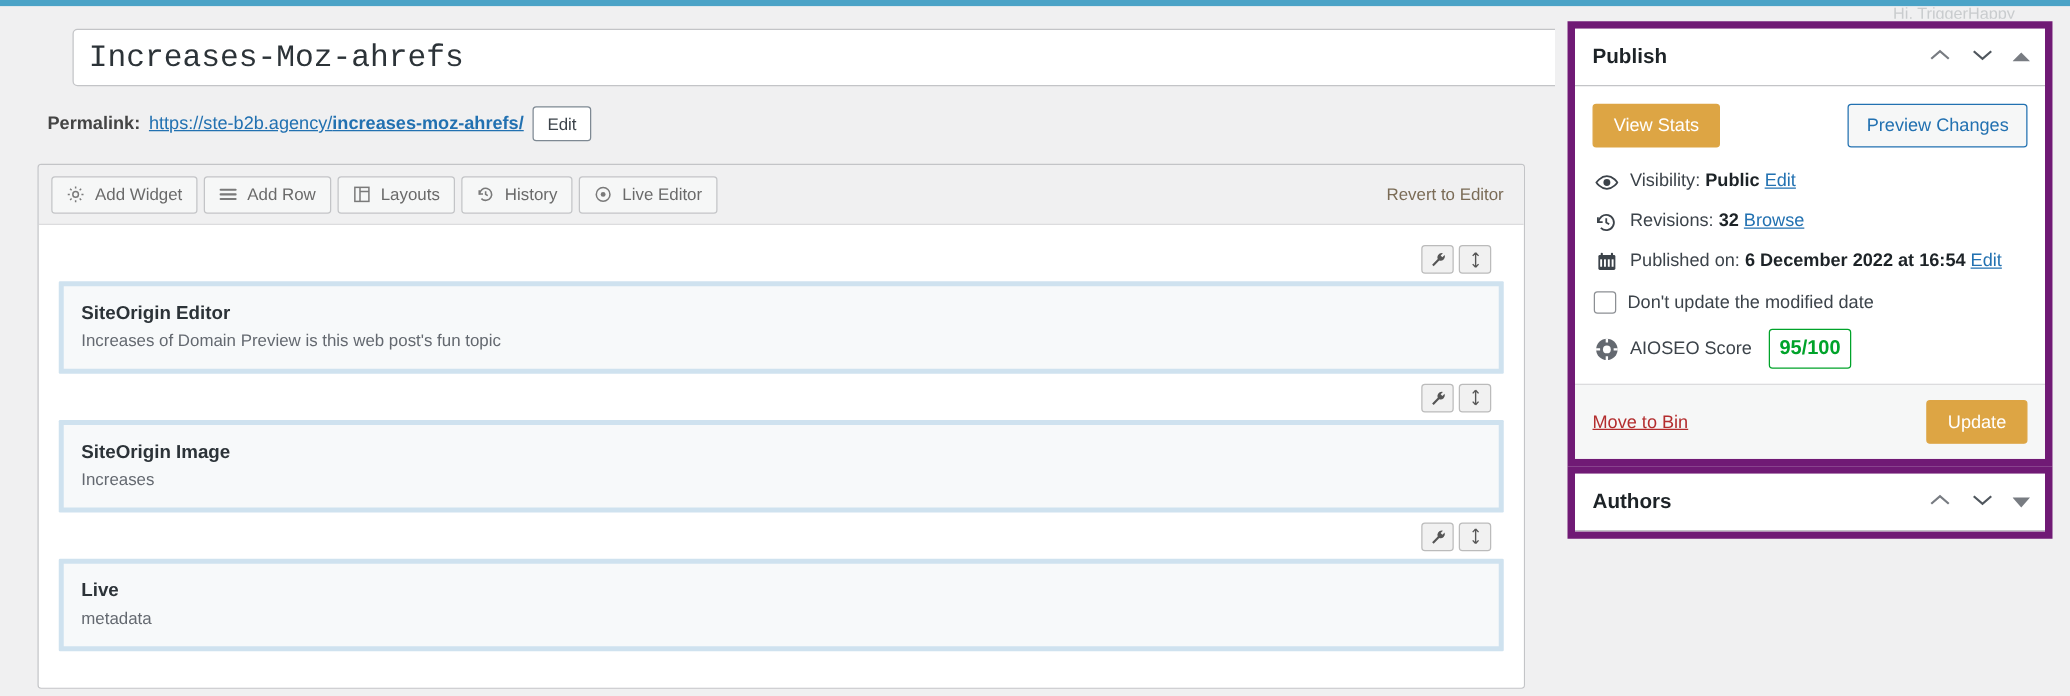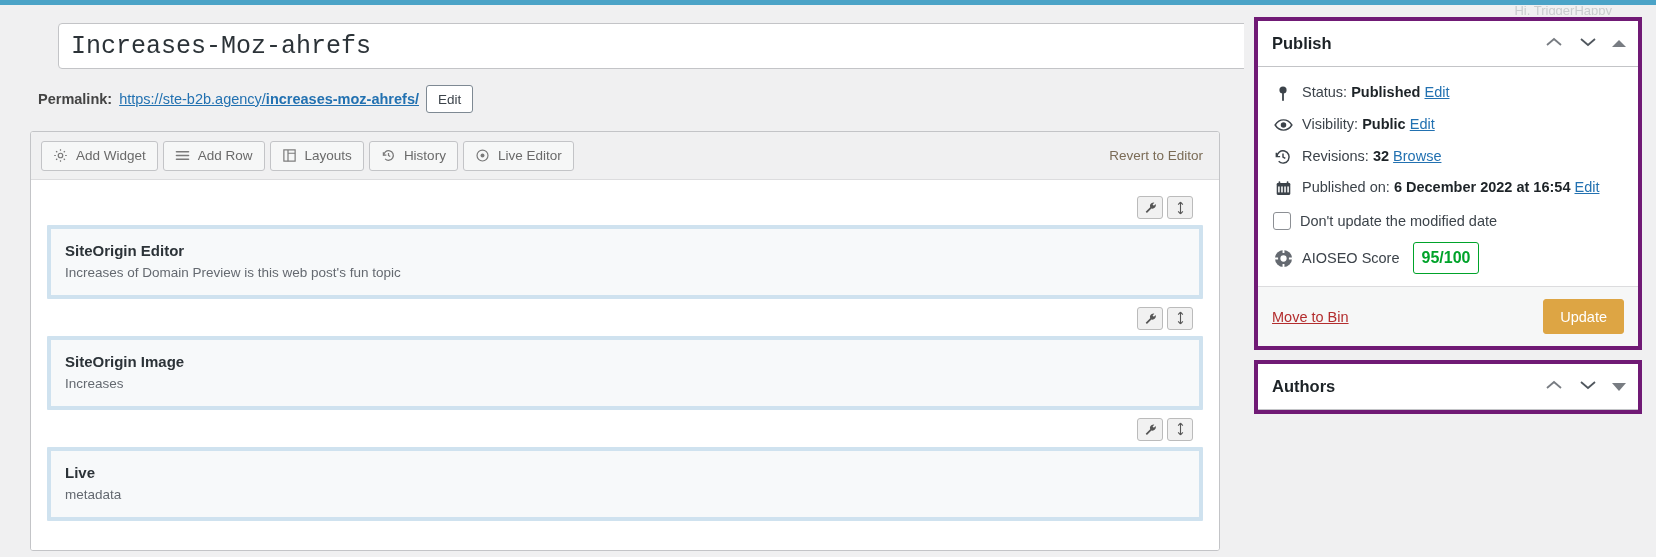--- a/index.html
+++ b/index.html
@@ -188,22 +188,21 @@
     position: absolute;
     right: 44px; top: -2px;
     font-size: 13px;
     color: #c9ccce;
     white-space: nowrap;
     overflow: hidden;
     height: 12px;
   }
   .metabox {
     background: #fff;
-    border: 4px solid #701a75;
-    margin-bottom: 10px;
+    border: 6px solid #701a75;
   }
   .mb-head {
     display: flex;
     align-items: center;
     height: 46px;
     padding: 0 12px 0 14px;
     border-bottom: 1px solid #c3c4c7;
     background: #fff;
   }
   .mb-title {
@@ -499,33 +498,25 @@
           <span class="chev">
             <svg width="14" height="10" viewBox="0 0 14 10" fill="#787c82">
                 <path d="M0 8L7 1l7 7z"></path>
               </svg>
           </span>
         </span>
       </div>
 
       <div class="mb-body">
 
-
-        <div class="misc-row">
-          <span class="misc-ico">
-            <svg width="16" height="17" viewBox="0 0 16 17" fill="#3c434a">
-              <circle cx="8" cy="5" r="3.6"></circle>
-                <rect x="7.1" y="7" width="1.8" height="9" rx="0.8"></rect>
-            </svg>
-          </span>
-          <span class="misc-txt"><span>Status:</span>
-            <b>Published</b>
-            <span class="lnk">Edit</span>
-          </span>
-        </div>
+        <div class="publish-actions">
+          <span class="btn-primary">View Stats</span>
+          <span class="btn-outline">Preview Changes</span>
+        </div>
+
 
         <div class="misc-row">
           <span class="misc-ico">
             <svg width="19" height="14" viewBox="0 0 20 14" fill="none" stroke="#3c434a" stroke-width="1.5">
               <path d="M1.2 7S4.6 1.6 10 1.6 18.8 7 18.8 7 15.4 12.4 10 12.4 1.2 7 1.2 7z"></path>
               <circle cx="10" cy="7" r="2.9" fill="#3c434a" stroke="none"></circle>
             </svg>
           </span>
           <span class="misc-txt"><span>Visibility:</span>
             <b>Public</b>

